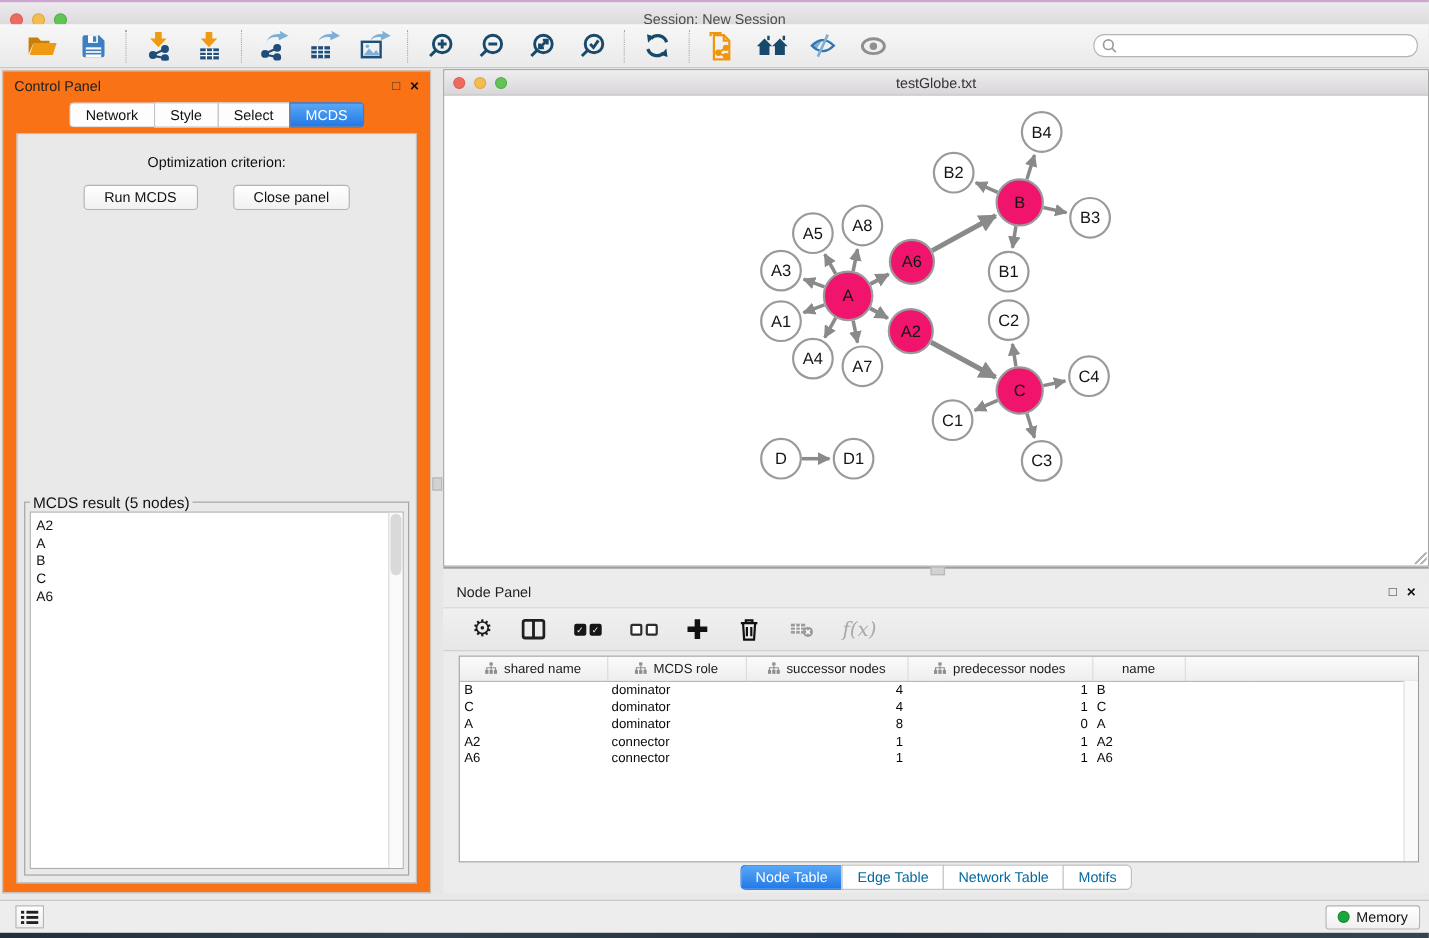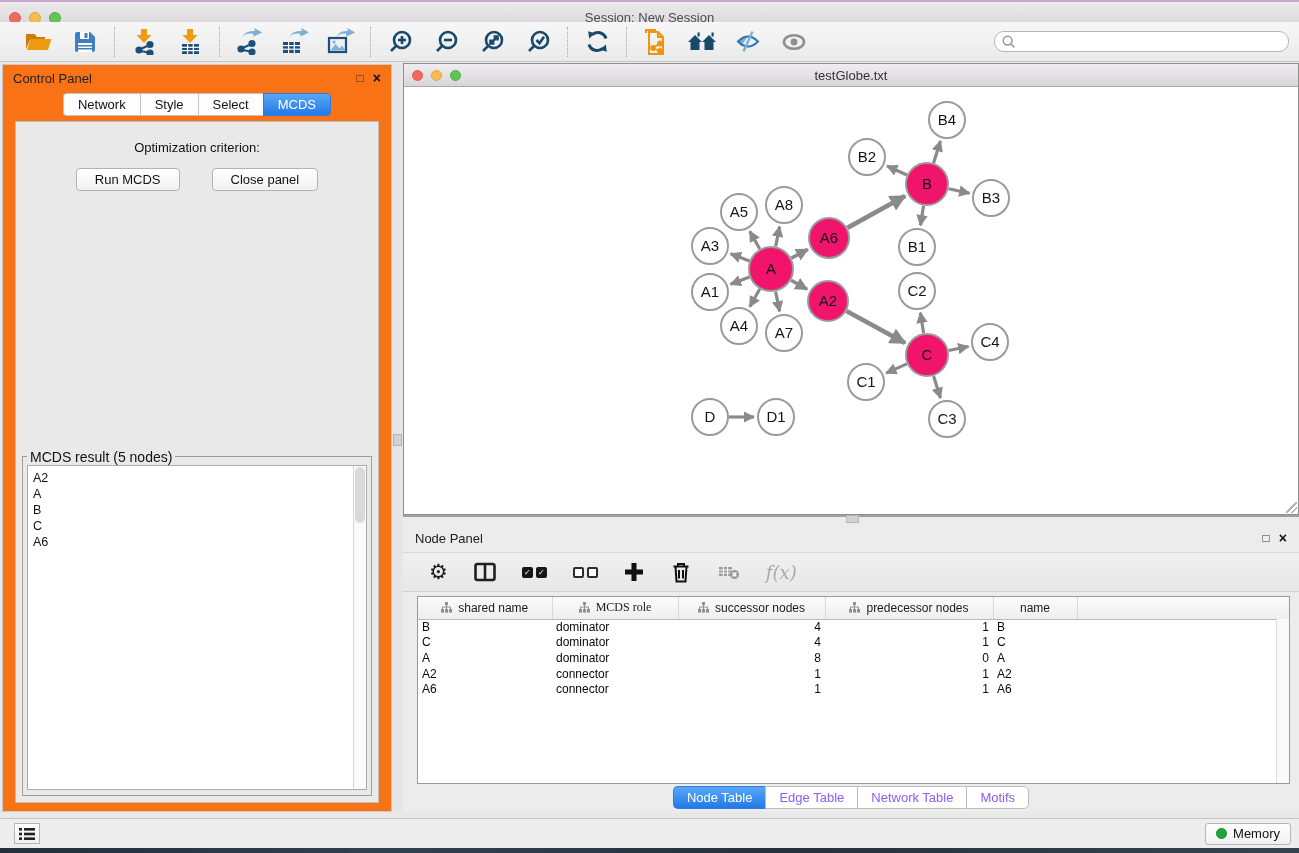--- a/index.html
+++ b/index.html
@@ -101,21 +101,21 @@
   table.datatable th { height:22px; background:linear-gradient(#fbfbfb,#eeeeee); border-bottom:1px solid #b9b9b9;
     border-right:1px solid #d9d9d9; font-weight:normal; font-size:12px; color:#1a1a1a; }
   table.datatable th .hcell { display:flex; align-items:center; justify-content:center; gap:6px; }
   table.datatable td { height:15.6px; font-size:12px; padding:0 4px; color:#090909; white-space:nowrap; overflow:hidden; }
   td.al { text-align:left; padding-left:8px; }
   td.ar { text-align:right; padding-right:13px; }
   td.name-col { padding-left:14px; }
   .table-scroll { position:absolute; right:0; top:22px; bottom:0; width:13px; background:#fafafa; border-left:1px solid #ddd; }
 
   .tp-tabs { position:absolute; bottom:3px; left:0; right:0; display:flex; justify-content:center; }
-  .tp-tab { font-size:13px; padding:3px 13px; background:#fff; border:1px solid #bdbdbd; border-right:none; color:#8b5cf6; }
+  .tp-tab { font-size:13px; padding:3px 13px; background:#fff; border:1px solid #bdbdbd; border-right:none; color:#0369a1; }
   .tp-tab:first-child { border-radius:5px 0 0 5px; }
   .tp-tab:last-child { border-right:1px solid #bdbdbd; border-radius:0 5px 5px 0; }
   .tp-tab.selected { background:linear-gradient(#5aa8f7,#2279e6); color:#fff; border-color:#2b7de2; }
 
   
   .statusbar { position:absolute; left:0; top:818px; width:1299px; height:30px; background:#ededed;
     border-top:1px solid #c3c3c3; display:flex; align-items:center; padding:0 8px; }
   .list-btn { width:26px; height:21px; background:linear-gradient(#fff,#efefef); border:1px solid #b5b5b5;
     display:flex; align-items:center; justify-content:center; margin-left:6px; }
   .memory-btn { margin-left:auto; height:22px; background:linear-gradient(#fff,#f0f0f0); border:1px solid #b5b5b5;
@@ -565,21 +565,21 @@
                     <rect x="4" y="0" width="3" height="3"></rect>
                     <rect x="0" y="7" width="3" height="3.6"></rect>
                     <rect x="4" y="7" width="3" height="3.6"></rect>
                     <rect x="8" y="7" width="3" height="3.6"></rect>
                   </g>
                   <path d="M5.5 3 v2 M1.5 7 v-2 h8 v2 M5.5 5 v2" stroke="#8f8f8f" fill="none"></path>
                 </svg>
                 <span>shared name</span>
               </span>
             </th>
-            <th style="width: 126px; font-family: Liberation Serif, serif;">
+            <th style="width: 126px;">
               <span class="hcell">
                 <svg width="11" height="11" viewBox="0 0 11 11">
                   <g fill="#8f8f8f">
                     <rect x="4" y="0" width="3" height="3"></rect>
                     <rect x="0" y="7" width="3" height="3.6"></rect>
                     <rect x="4" y="7" width="3" height="3.6"></rect>
                     <rect x="8" y="7" width="3" height="3.6"></rect>
                   </g>
                   <path d="M5.5 3 v2 M1.5 7 v-2 h8 v2 M5.5 5 v2" stroke="#8f8f8f" fill="none"></path>
                 </svg>

